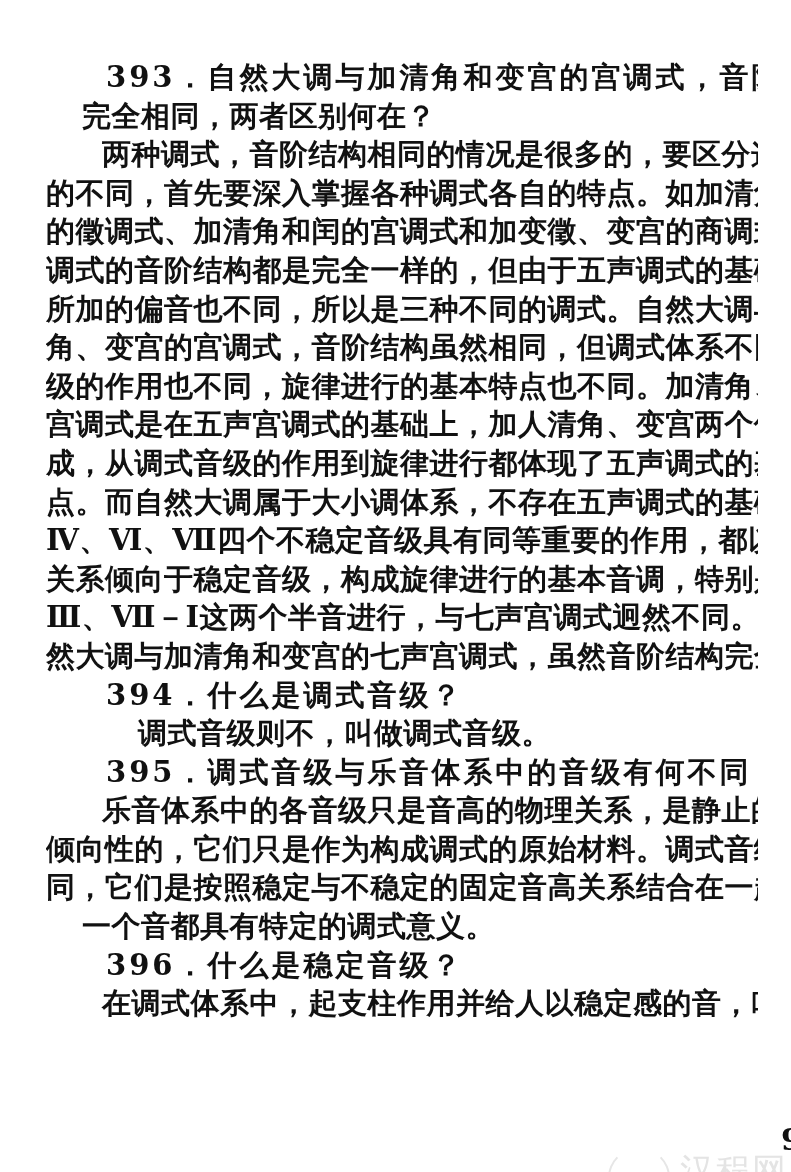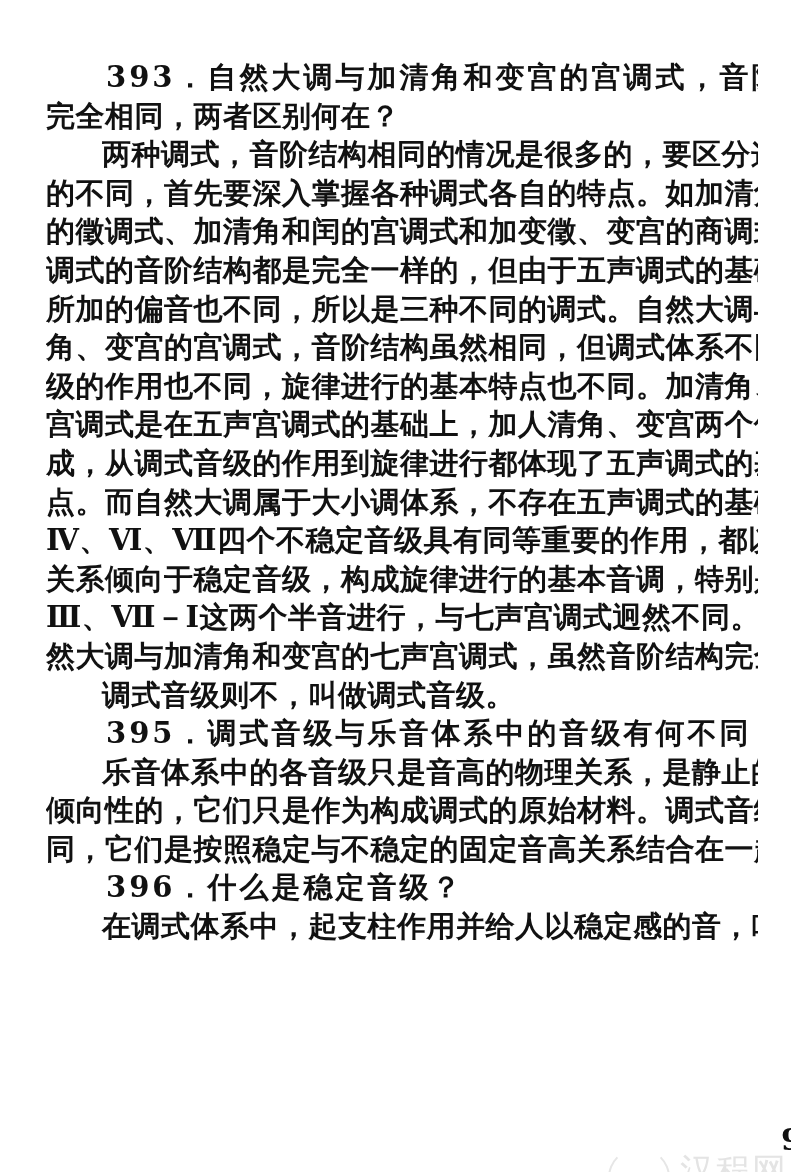--- a/index.html
+++ b/index.html
@@ -28,21 +28,21 @@
     white-space: nowrap;
     overflow: hidden;
     text-align: justify;
     text-align-last: justify;
     font-weight: bold;
     letter-spacing: 0.5px;
   }
   .line.indent { padding-left: 56px; }
   .line.heading { padding-left: 60px; font-weight: bold; letter-spacing: 3px; text-align-last: left; }
   .line.heading.wide { text-align-last: justify; }
-  .line.last { text-align-last: left; }
+  .line.last { text-align-last: left; margin-left: 36px; }
   .watermark {
     position: absolute;
     left: 600px;
     top: 1144px;
     width: 190px;
     height: 70px;
     color: #e2e2e2;
   }
   .wm-logo {
     position: absolute;
@@ -98,26 +98,28 @@
   <div class="line">角、变宫的宫调式，音阶结构虽然相同，但调式体系不同，调式音</div>
   <div class="line">级的作用也不同，旋律进行的基本特点也不同。加清角、变宫的</div>
   <div class="line">宫调式是在五声宫调式的基础上，加人清角、变宫两个偏音而</div>
   <div class="line">成，从调式音级的作用到旋律进行都体现了五声调式的基本特</div>
   <div class="line">点。而自然大调属于大小调体系，不存在五声调式的基础，Ⅱ、</div>
   <div class="line">Ⅳ、Ⅵ、Ⅶ四个不稳定音级具有同等重要的作用，都以二度音程</div>
   <div class="line">关系倾向于稳定音级，构成旋律进行的基本音调，特别是Ⅳ－</div>
   <div class="line">Ⅲ、Ⅶ－Ⅰ这两个半音进行，与七声宫调式迥然不同。所以说自</div>
   <div class="line">然大调与加清角和变宫的七声宫调式，虽然音阶结构完全相同，</div>
 
+  <div class="line heading">394．什么是调式音级？</div>
   <div class="line indent last">调式音级则不，叫做调式音级。</div>
 
   <div class="line heading">395．调式音级与乐音体系中的音级有何不同？</div>
   <div class="line indent">乐音体系中的各音级只是音高的物理关系，是静止的，不带</div>
   <div class="line">倾向性的，它们只是作为构成调式的原始材料。调式音级则不</div>
   <div class="line">同，它们是按照稳定与不稳定的固定音高关系结合在一起的，每</div>
+  <div class="line last">一个音都具有特定的调式意义。</div>
 
   <div class="line heading">396．什么是稳定音级？</div>
   <div class="line indent">在调式体系中，起支柱作用并给人以稳定感的音，叫做稳定</div>
 </div>
 
 <div class="watermark">
   <div class="wm-logo"></div>
   <div class="wm-text">汉程网</div>
   <div class="wm-url">WWW.HTTPCN.COM</div>
 </div>

